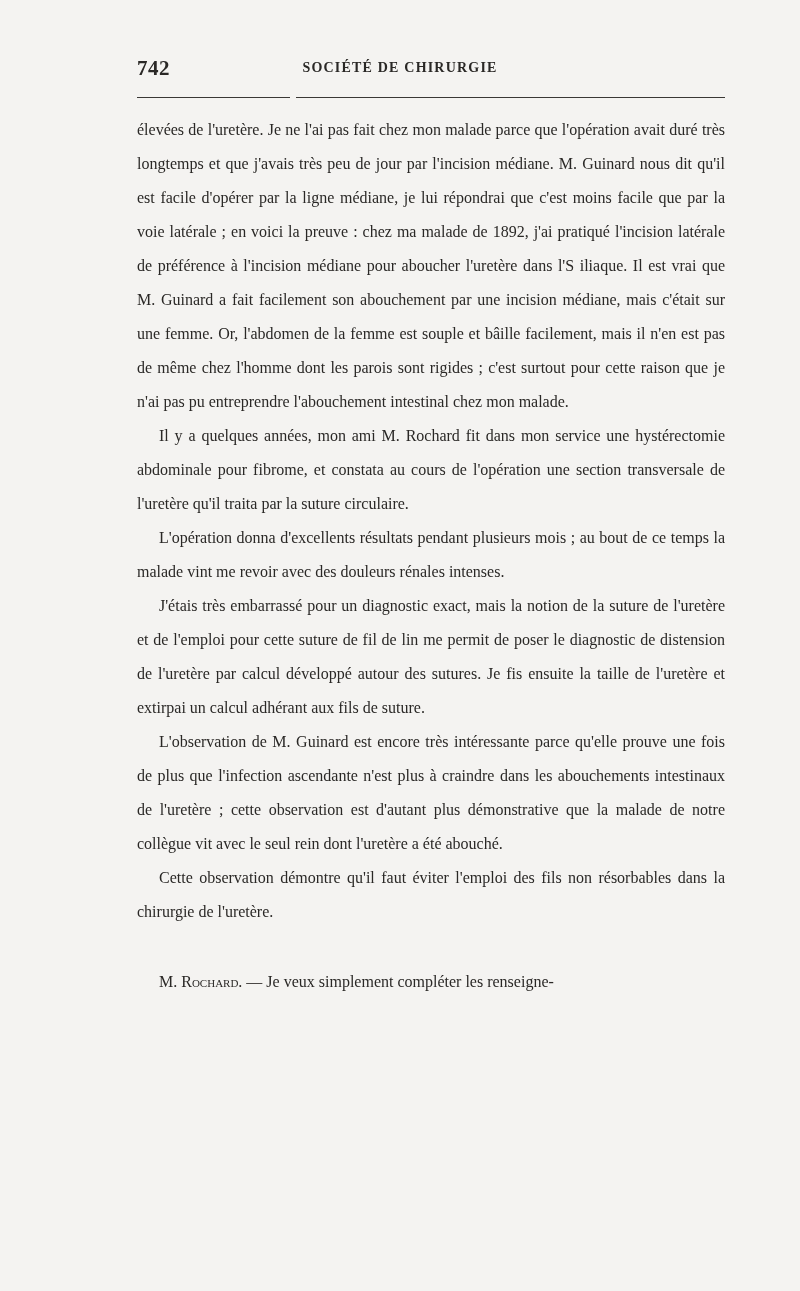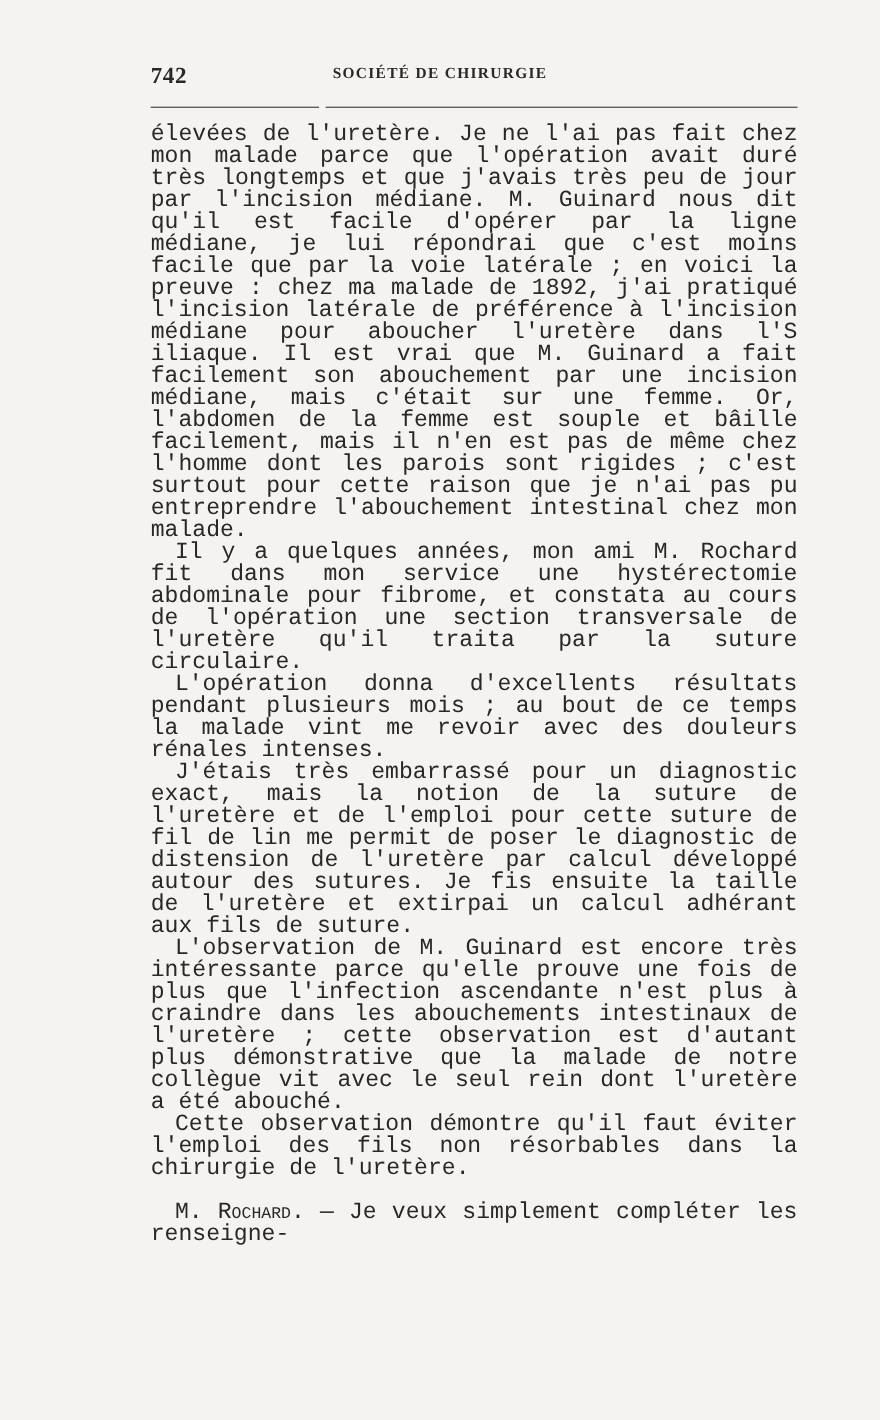--- a/index.html
+++ b/index.html
@@ -19,28 +19,27 @@
     text-align: center; box-sizing: border-box;
     font-size: 14px; font-weight: bold; letter-spacing: 1.2px;
   }
   .rule {
     position: absolute; top: 97px; left: 137px; width: 588px;
     height: 0; border-top: 1.5px solid #3a3835;
   }
   .rule.gap { left: 290px; width: 6px; border-top: 3px solid #f4f3f1; top: 96px; }
   .body-text {
     position: absolute; left: 137px; top: 113px; width: 588px;
-    font-size: 21px; line-height: 20px;
+    font-size: 16px; line-height: 34px;
     text-align: justify;
     hyphens: none;
-    font-family: Liberation Mono, monospace;
   }
   .body-text p { margin: 0; text-indent: 22px; }
   .body-text p.cont { text-indent: 0; }
-  .body-text p.speaker { margin-top: 20px; }
+  .body-text p.speaker { margin-top: 36px; }
   .smallcaps { font-variant: small-caps; }
 </style>
 </head>
 <body>
 
 <div class="page-number">742</div>
 <div class="running-head">SOCIÉTÉ DE CHIRURGIE</div>
 <div class="rule"></div>
 <div class="rule gap"></div>
 

